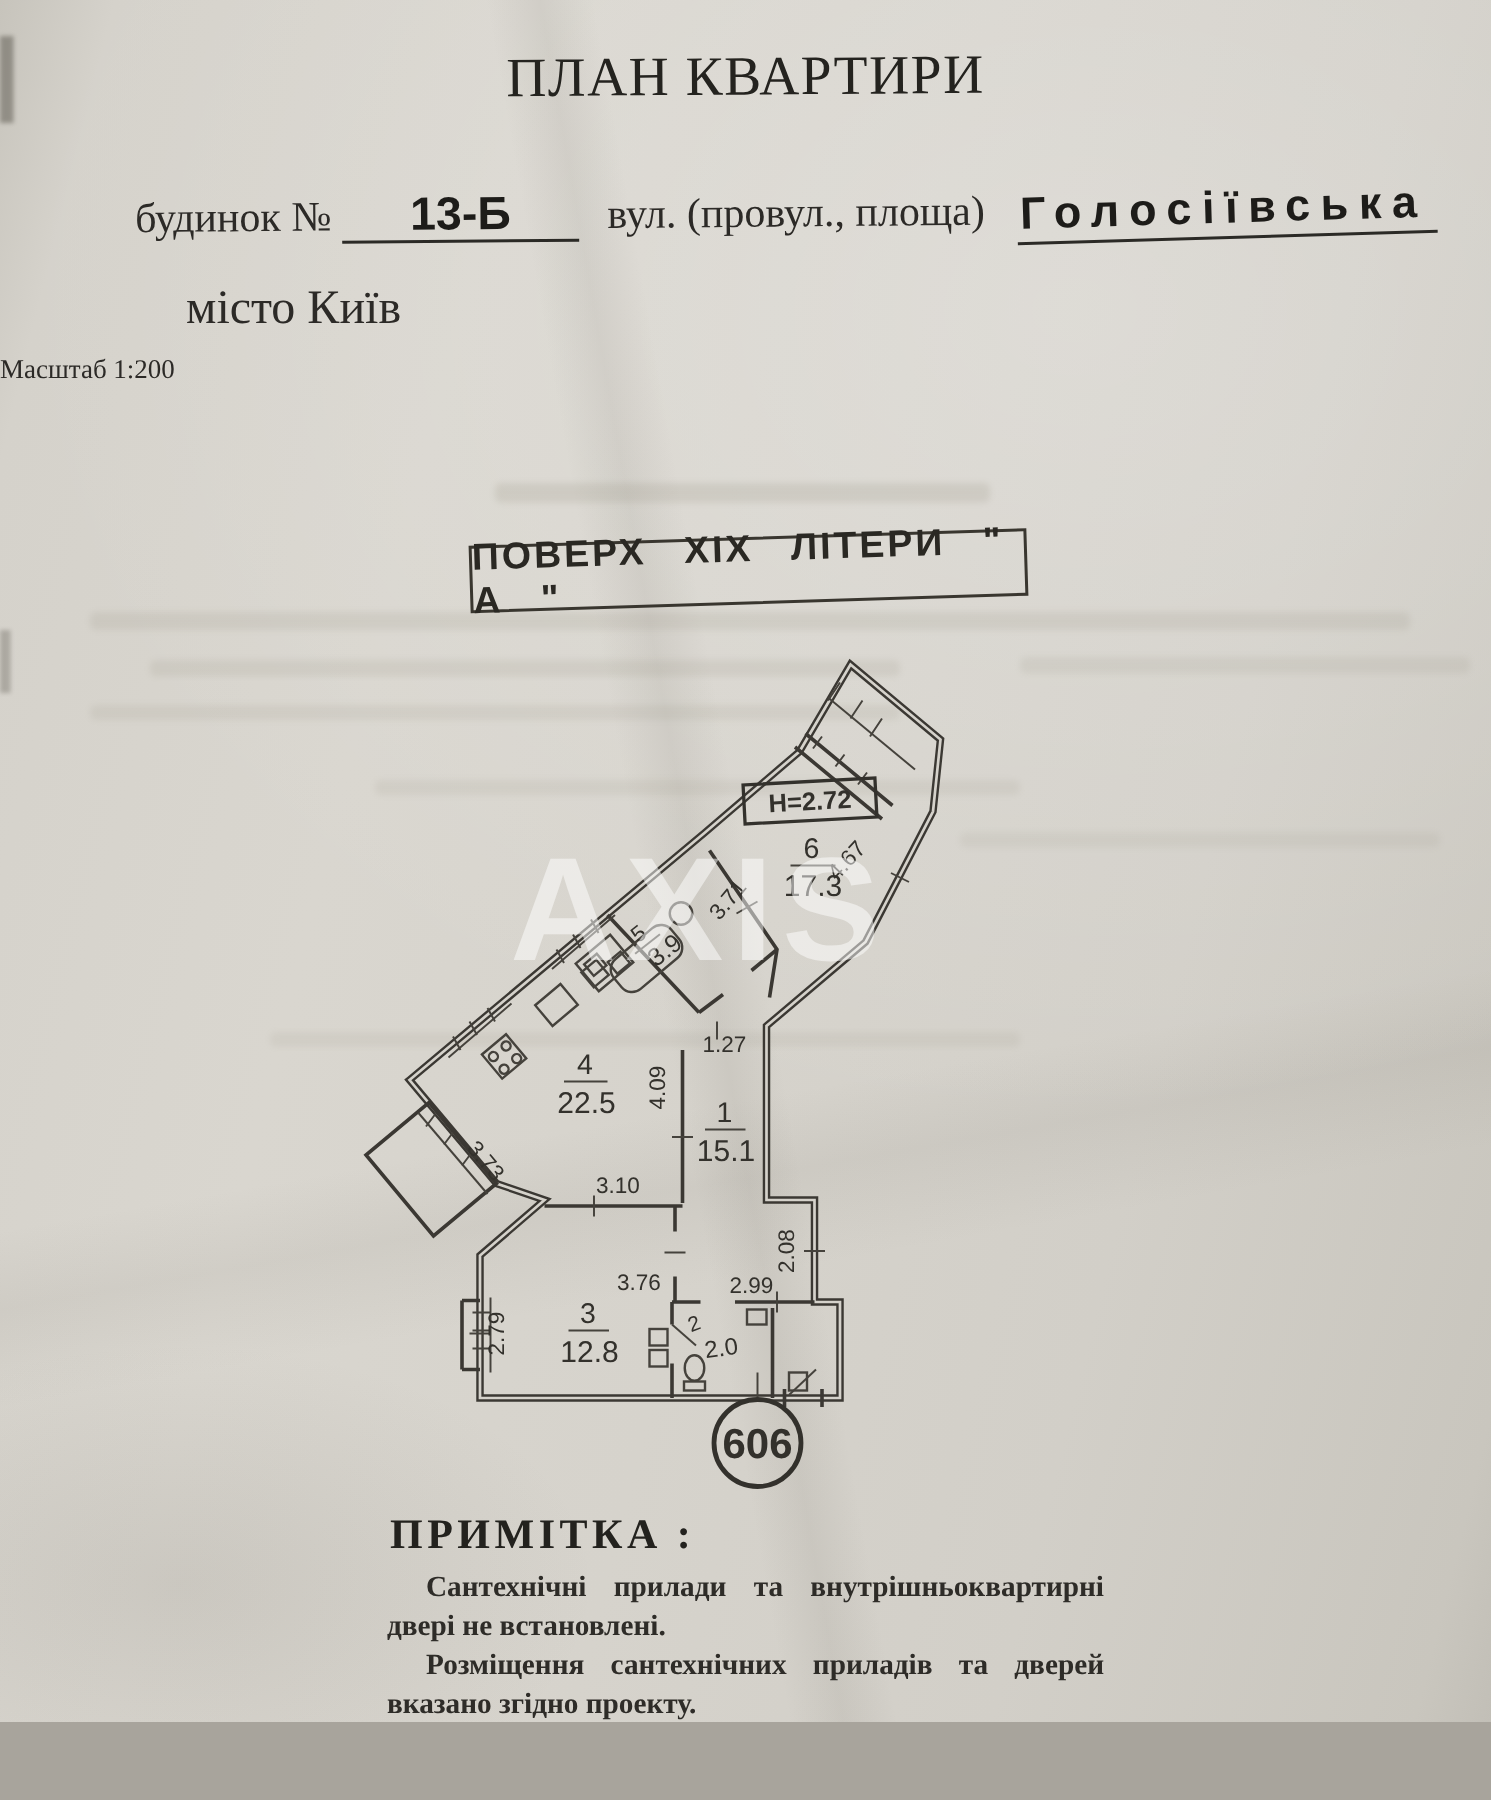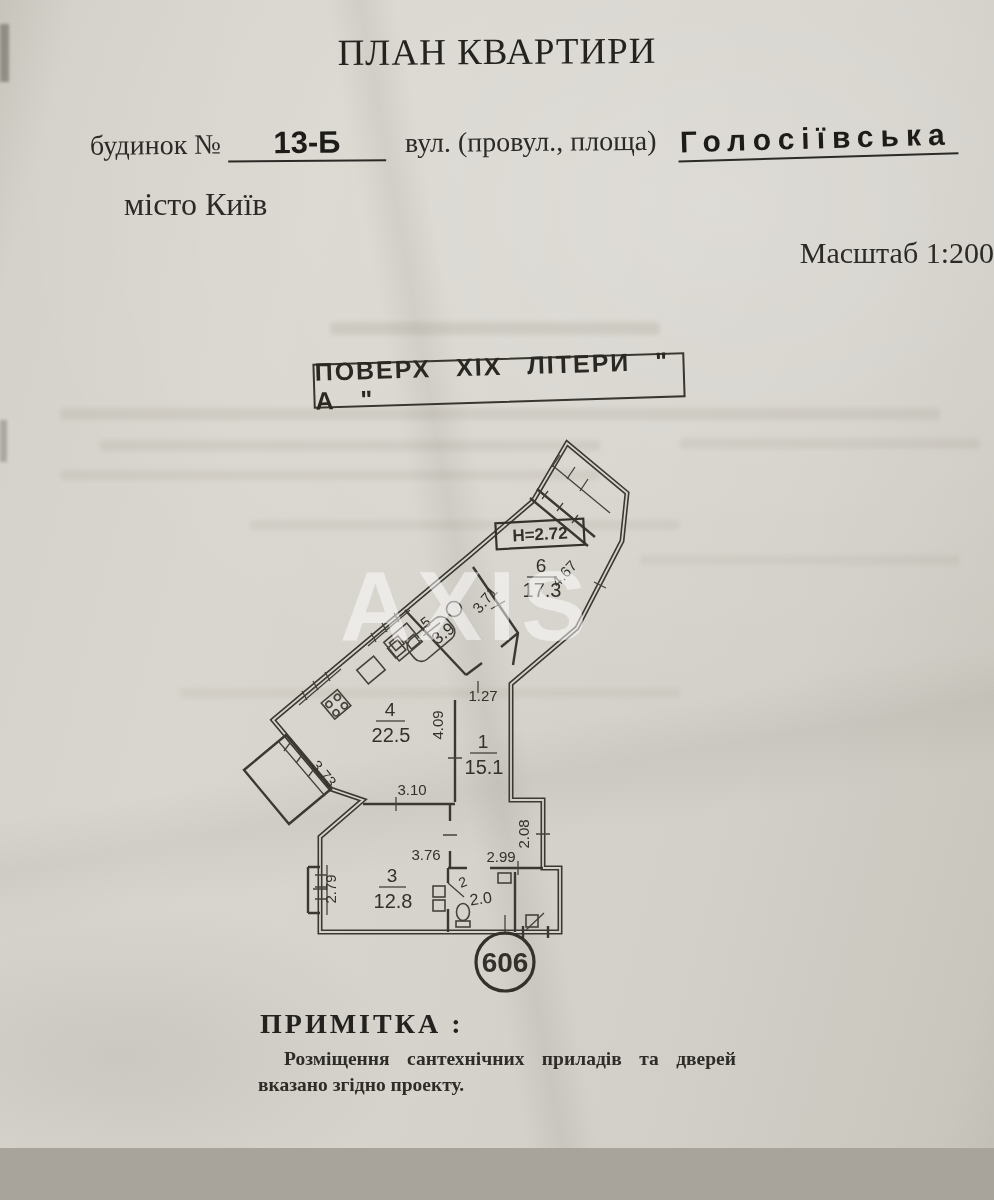--- a/index.html
+++ b/index.html
@@ -20,21 +20,21 @@
   .abs{position:absolute;}
   
   .title{left:0;top:30px;width:100%;text-align:center;font-size:37px;letter-spacing:1px;color:#24231f;transform:rotate(-.4deg);}
   .row2{left:90px;top:124px;width:860px;font-size:28px;white-space:nowrap;transform:rotate(-.5deg);}
   .blank-num{display:inline-block;width:158px;text-align:center;border-bottom:2.5px solid #2b2a26;
     font-family:"Liberation Sans",sans-serif;font-weight:bold;font-size:31px;color:#1d1c19;line-height:1.1;}
   .street{display:inline-block;margin-left:14px;border-bottom:2.5px solid #2b2a26;
     font-family:"Liberation Sans",sans-serif;font-weight:bold;font-size:30px;letter-spacing:7px;color:#1d1c19;
     transform:rotate(-1.2deg);padding:0 6px 1px 2px;}
   .city{left:80px;top:186px;font-size:32px;margin-left:44px;}
-  .scale{left:0;top:236px;width:100%;text-align:right;font-size:30px;}
+  .scale{left:0;top:236px;width:100%;text-align:left;font-size:18px;}
   .floorbox{left:313px;top:358px;width:368px;height:41px;border:2.5px solid #39362f;
     display:flex;align-items:center;justify-content:center;transform:rotate(-1.8deg);
     font-family:"Liberation Sans",sans-serif;font-size:25px;font-weight:600;letter-spacing:2px;word-spacing:16px;color:#2a2823;}
   
   .ghost{position:absolute;background:#87816f;filter:blur(2.2px);border-radius:4px;pointer-events:none;}
   
   .wm1{left:340px;top:557px;font-family:"Liberation Sans",sans-serif;font-weight:bold;font-size:98px;
     letter-spacing:6px;color:rgba(255,255,255,.5);line-height:1;pointer-events:none;}
   .wm2{left:428px;top:580px;font-family:"Liberation Sans",sans-serif;font-weight:bold;font-size:46px;
     letter-spacing:3px;color:rgba(255,255,255,.42);pointer-events:none;}
@@ -214,20 +214,21 @@
       <path class="w1" d="M275,490 L275,507"></path>
       <circle cx="275" cy="537" r="29" fill="none" stroke="#33312c" stroke-width="3.2"></circle>
       <text x="275" y="547" text-anchor="middle" style="font-size:28px;font-weight:600">606</text>
     </g>
   </svg>
 
   <div class="abs wm1">AXIS</div>
 
   <div class="abs note-h">ПРИМІТКА :</div>
   <div class="abs note-b">
+    <p>Сантехнічні прилади та внутрішньоквартирні двері не встановлені.</p>
     <p>Розміщення сантехнічних приладів та дверей вказано згідно проекту.</p>
   </div>
 
   <svg class="abs" style="left:695px;top:1148px" width="280" height="52" viewBox="0 0 280 52">
     <g opacity="0.62">
       <circle cx="125" cy="142" r="93" fill="none" stroke="#6f64a8" stroke-width="2.4"></circle>
       <circle cx="125" cy="142" r="85" fill="none" stroke="#6f64a8" stroke-width="1.4"></circle>
       <defs>
         <path id="arc" d="M55,172 A72,72 0 0 1 195,172" fill="none"></path>
       </defs>

